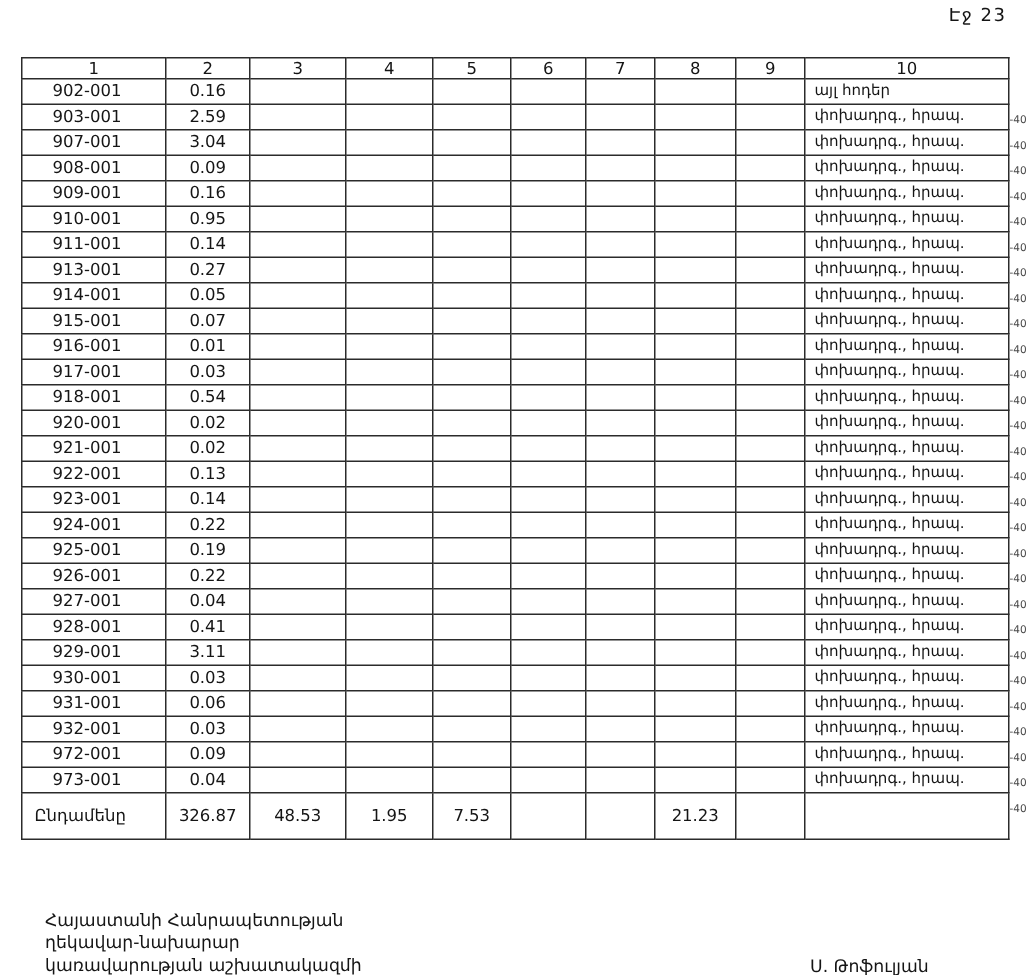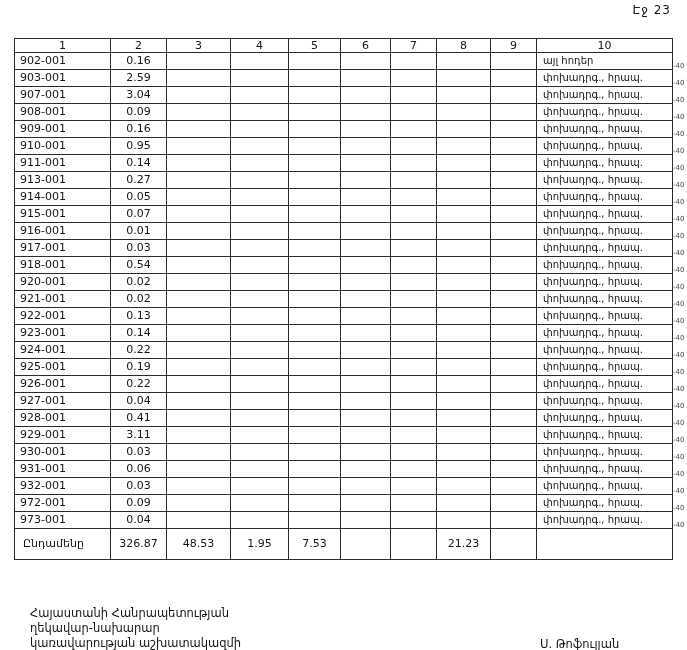--- a/index.html
+++ b/index.html
@@ -31,32 +31,32 @@
   .doc-table th {
     height: 13px;
     font-weight: normal;
     text-align: center;
     line-height: 13px;
   }
   .doc-table tbody td {
     height: 16px;
     line-height: 16px;
   }
-  td.cell-code { text-align: left; padding-left: 5px; }
+  td.cell-code { text-align: left; padding-left: 20px; }
   td.cell-val  { text-align: center; }
   td.cell-desc { font-size: 10px; text-align: left; padding-left: 6px; }
   tr.totals-row td {
     height: 30px;
     line-height: 30px;
     vertical-align: middle;
     font-size: 11px;
   }
   tr.totals-row td.cell-code { padding-left: 8px; }
   .marks {
-    position: absolute; left: 673px; top: 58px; width: 13px;
+    position: absolute; left: 673px; top: 72px; width: 13px;
   }
   .mark {
     height: 17px; line-height: 17px;
     font-size: 7px; color: #4a4a4a;
   }
   .footer {
     position: absolute; left: 30px; top: 606px;
     font-size: 11.5px; line-height: 15px;
   }
   .signature {

